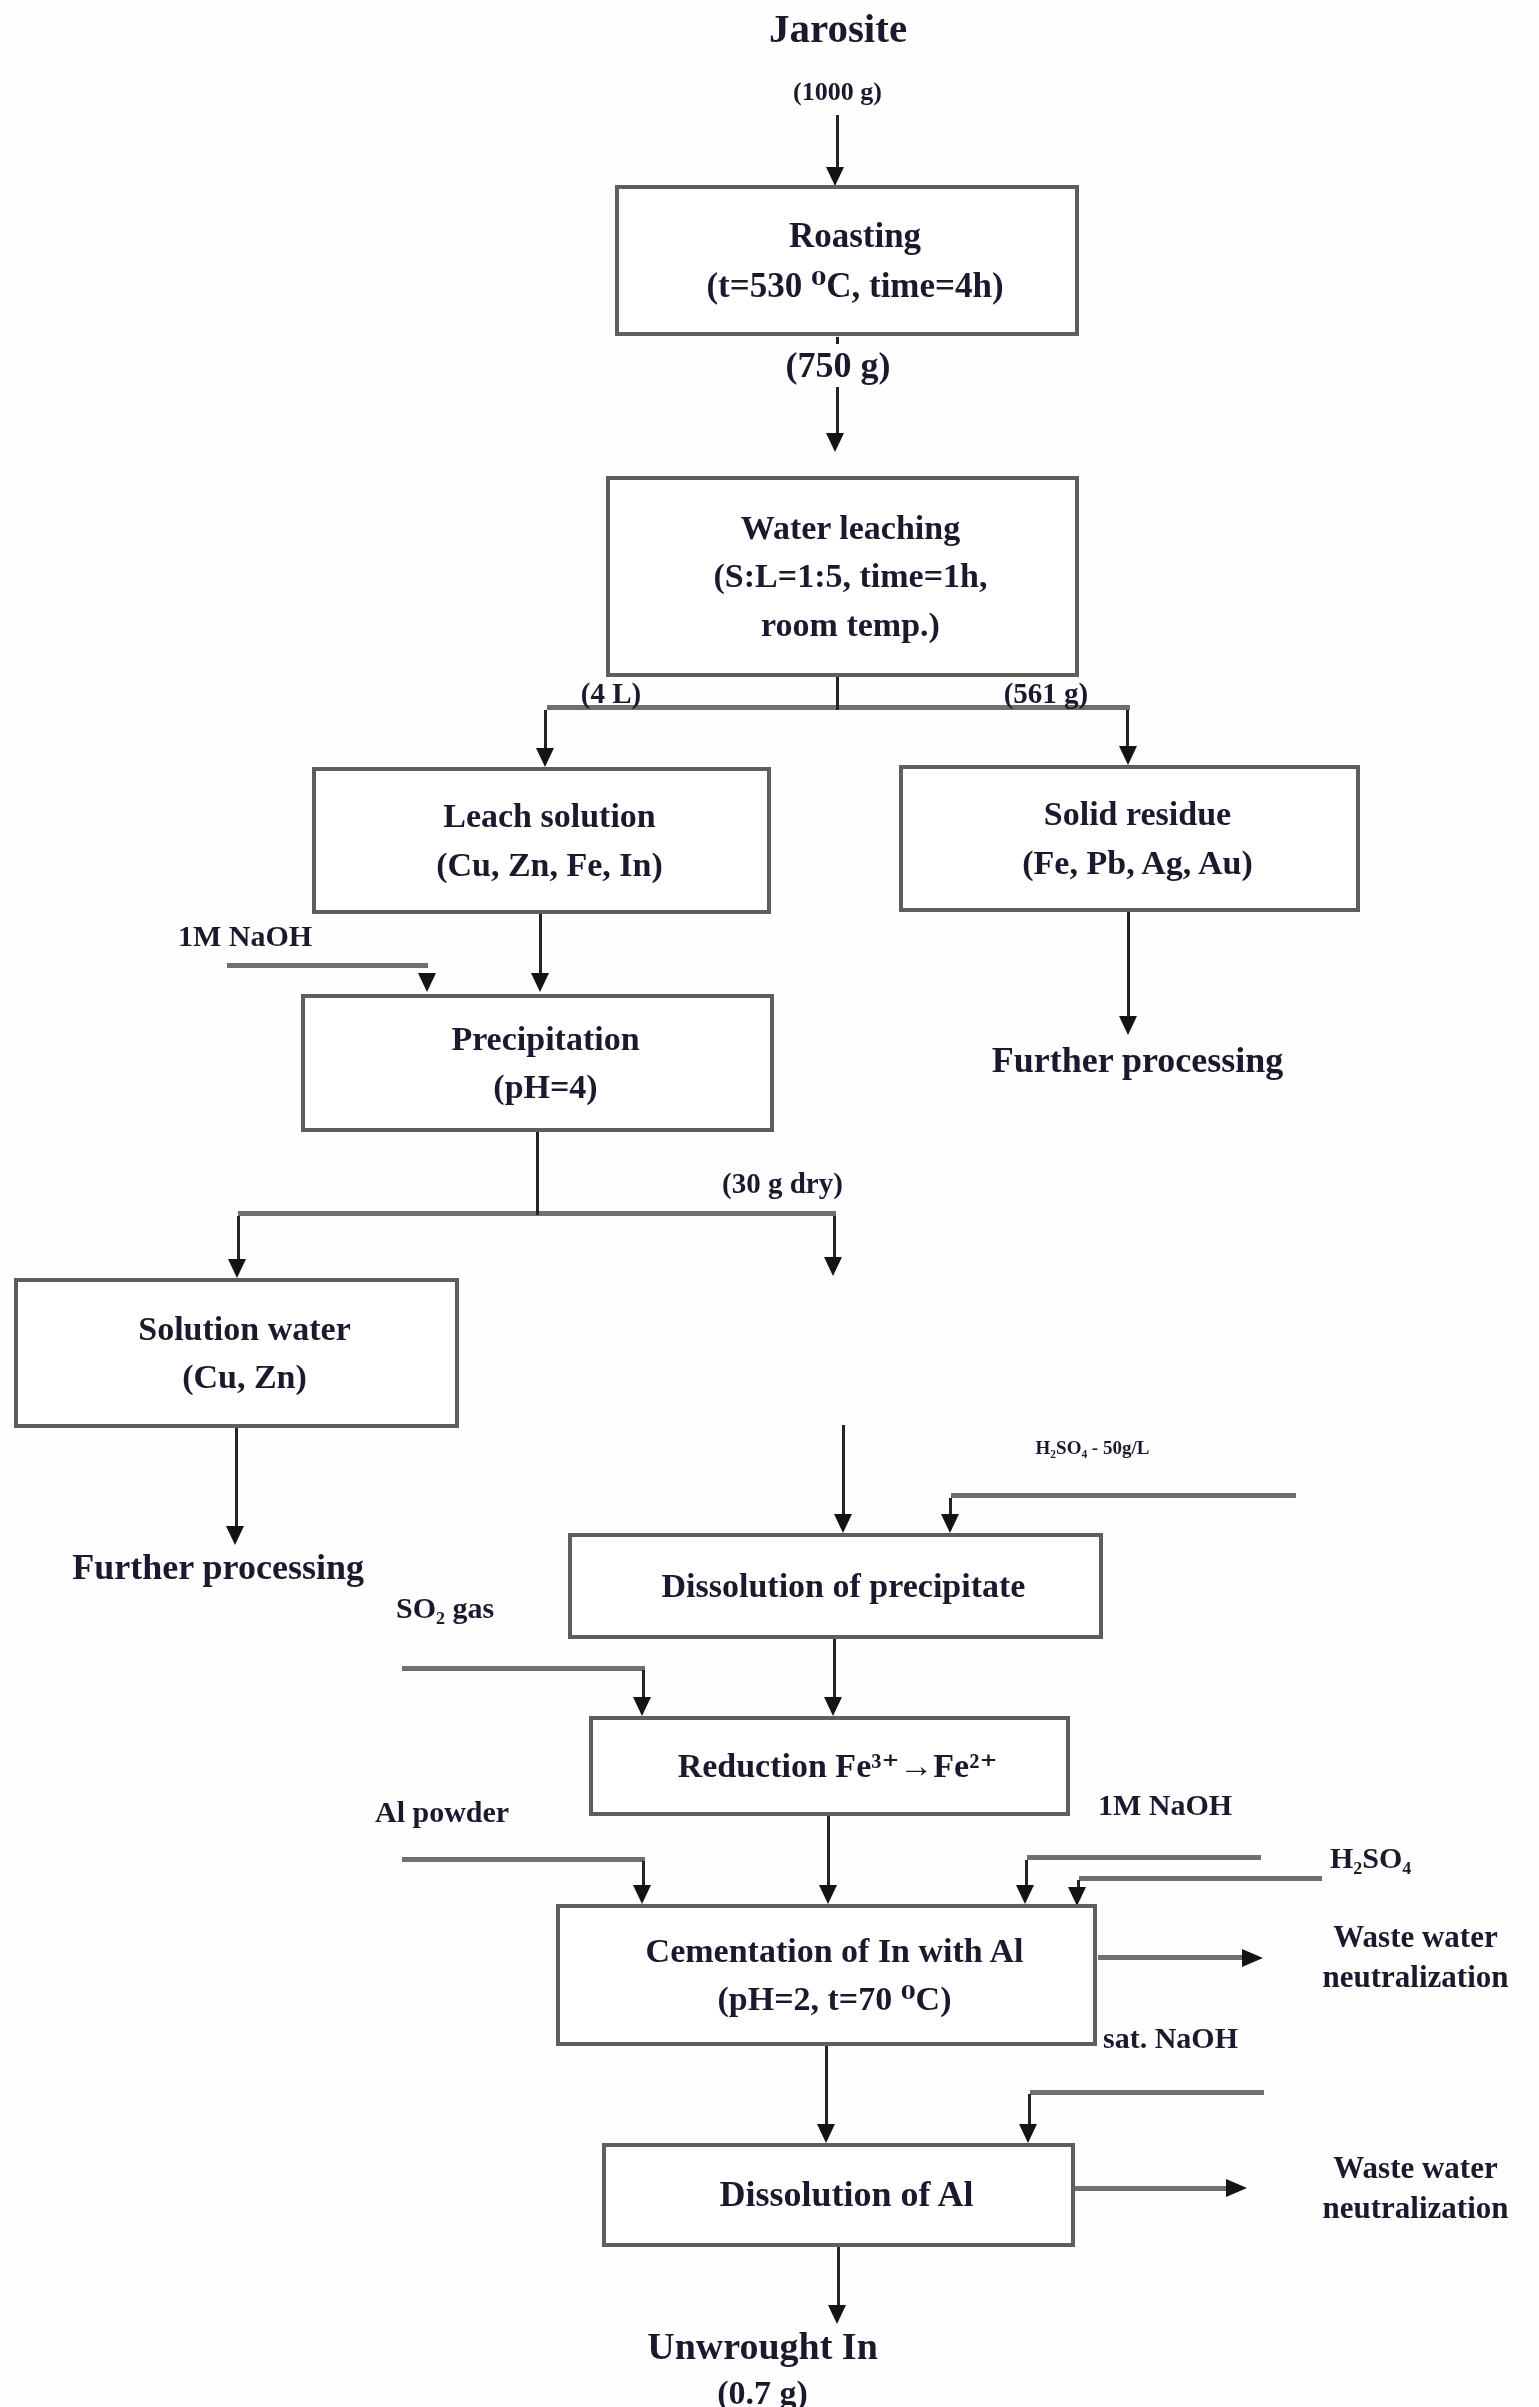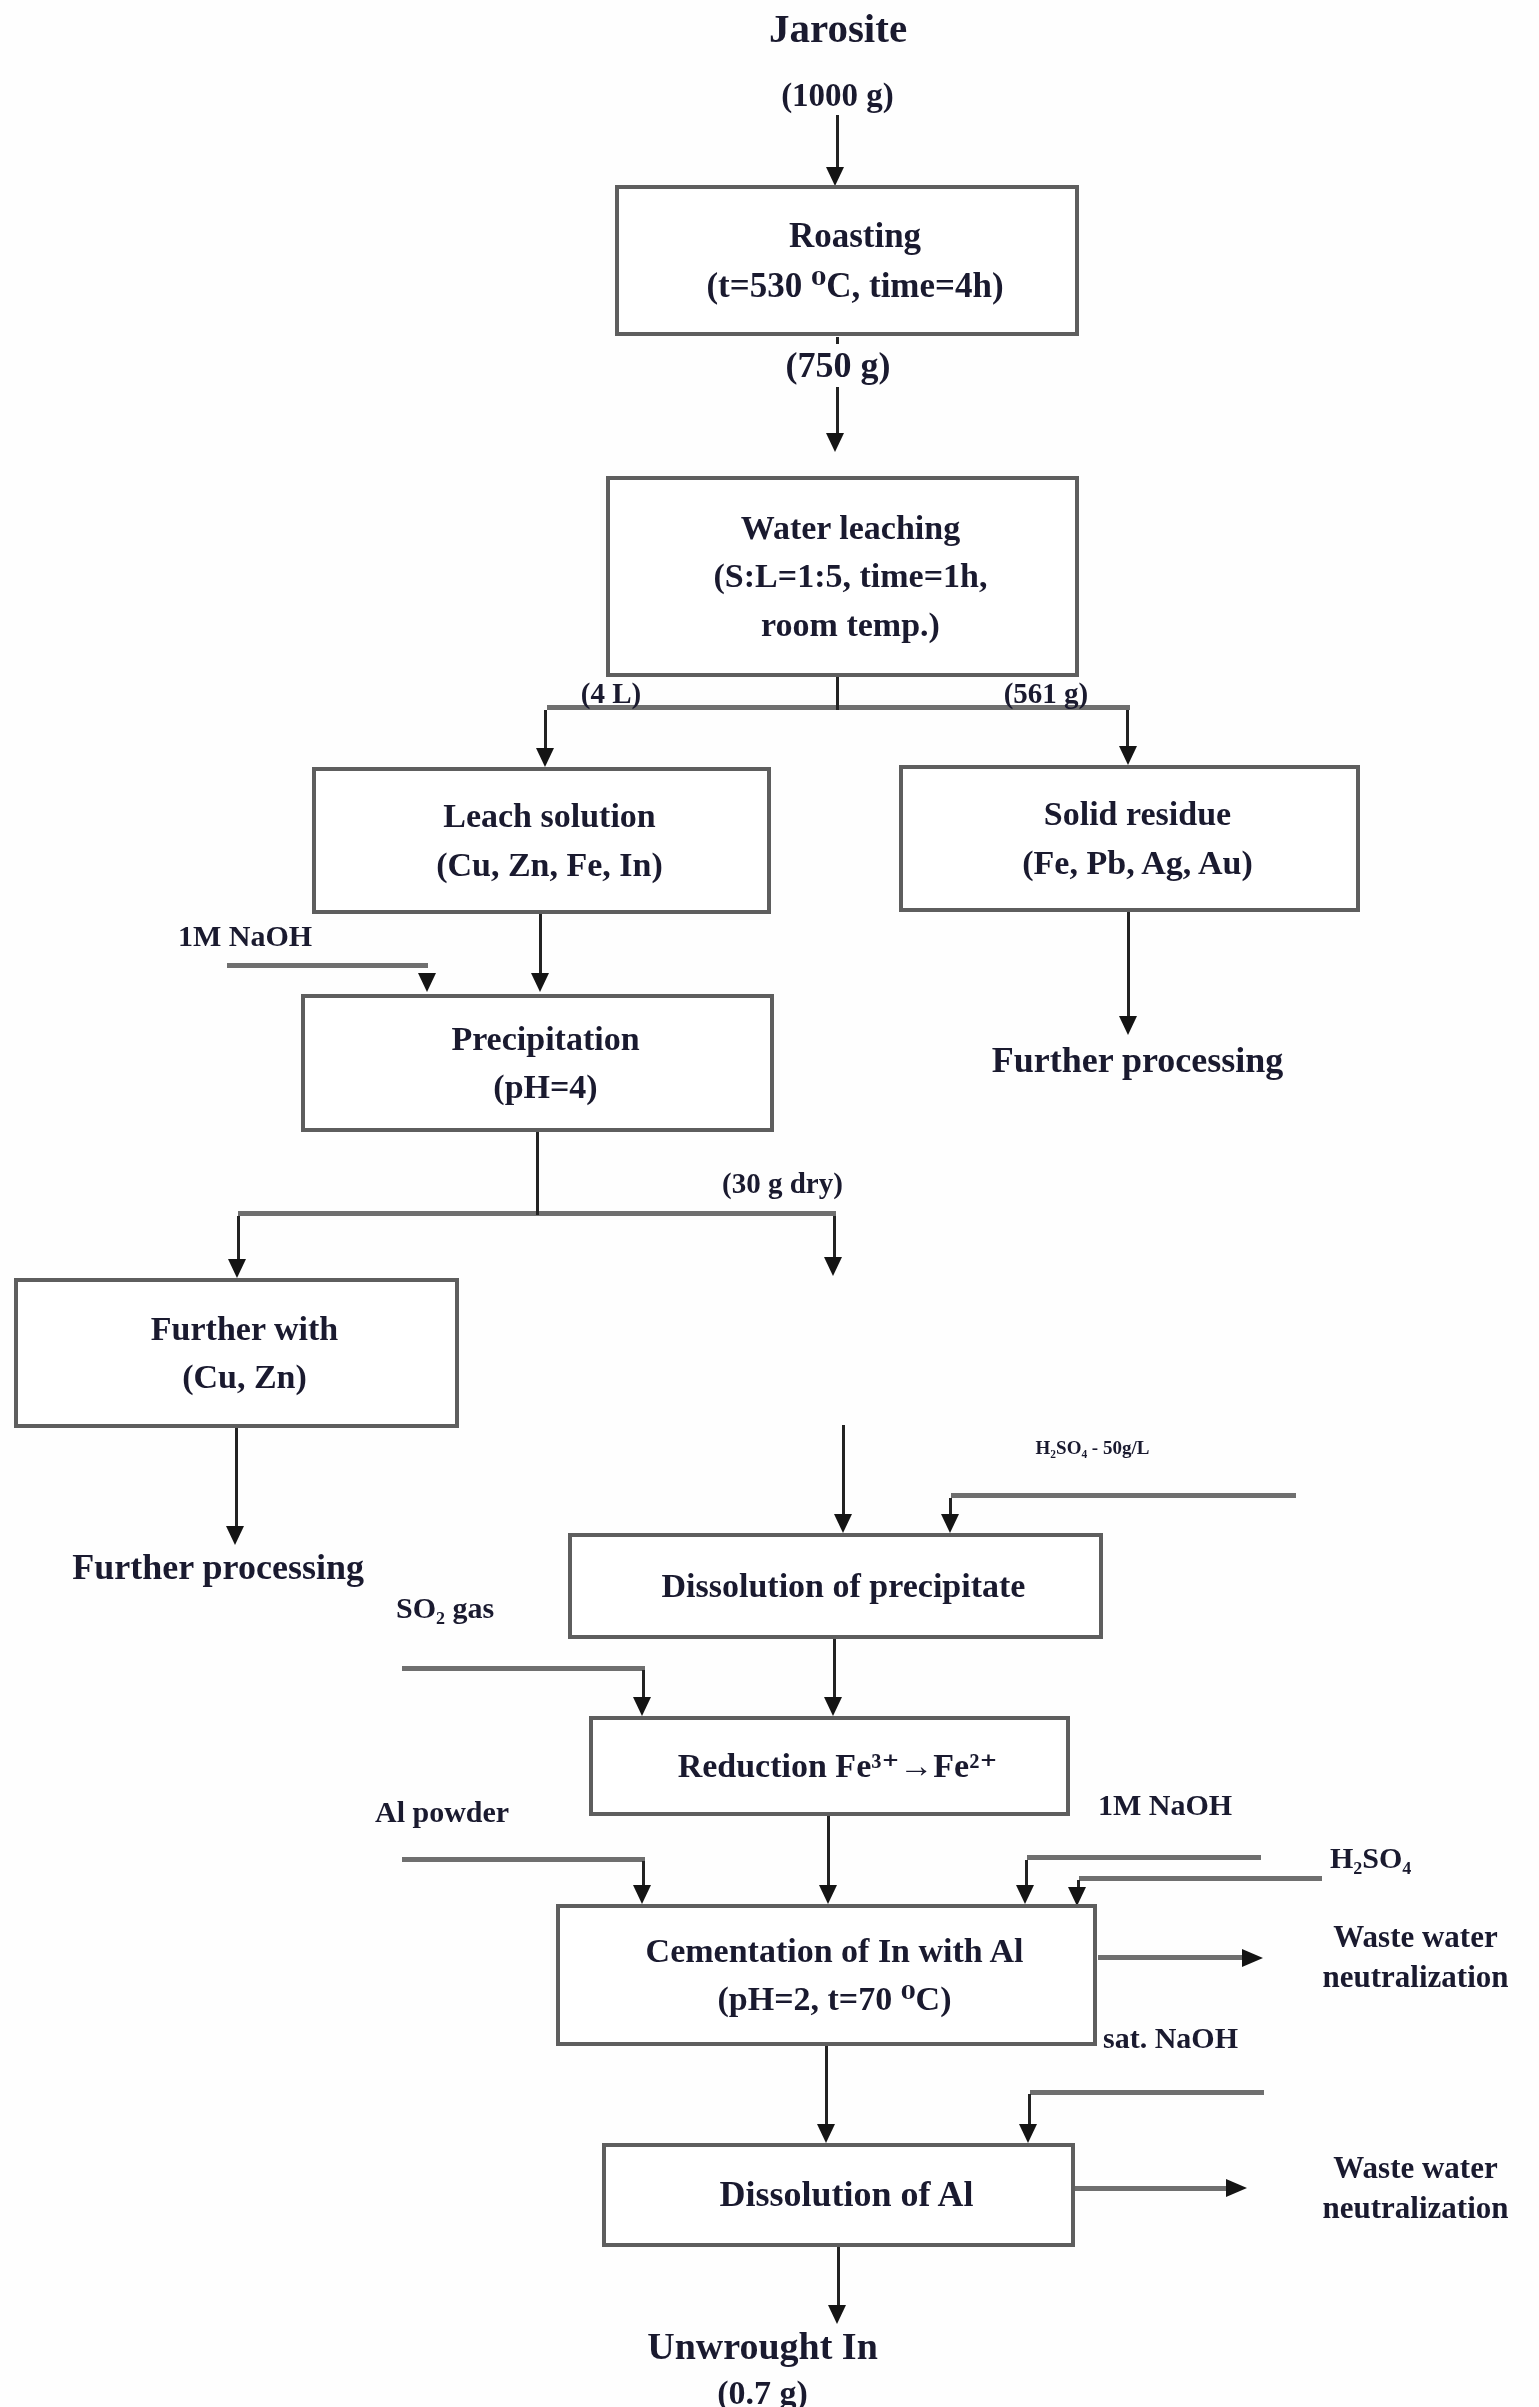--- a/index.html
+++ b/index.html
@@ -45,21 +45,21 @@
         border-top:9.5px solid transparent;border-bottom:9.5px solid transparent;
         border-left:21px solid #141414;}
   .twoline{position:absolute;font-weight:bold;text-align:center;line-height:1.28;z-index:4;}
 </style>
 </head>
 <body>
 
 <div id="canvas">
 
   <div class="lbl" style="left:696px;top:3.8px;width:284px;font-size:41px;">Jarosite</div>
-  <div class="lbl" style="left:719px;top:76px;width:237px;font-size:33px;">(1000 g)</div>
+  <div class="lbl" style="left:719px;top:76px;width:237px;font-size:26px;">(1000 g)</div>
   <div class="stem" style="left:836px;top:115px;height:53px;"></div>
   <div class="ah-d" style="left:826px;top:167px;"></div>
 
   <div class="node" style="left:615px;top:185px;width:464px;height:151px;font-size:35px;">
     <div>Roasting</div>
     <div>(t=530 ⁰C, time=4h)</div>
   </div>
 
   <div class="stem" style="left:836px;top:337px;height:98px;"></div>
   <div class="lbl onstem" style="left:729px;top:344px;width:218px;font-size:36px;">(750 g)</div>
@@ -108,21 +108,21 @@
 
   <div class="stem" style="left:536px;top:1132px;height:83px;"></div>
   <div class="hline" style="left:238px;top:1211px;width:598px;"></div>
   <div class="lbl" style="left:681px;top:1166px;width:203px;font-size:29px;">(30 g dry)</div>
   <div class="stem" style="left:237px;top:1216px;height:44px;"></div>
   <div class="ah-d" style="left:228px;top:1259px;"></div>
   <div class="stem" style="left:833px;top:1216px;height:43px;"></div>
   <div class="ah-d" style="left:824px;top:1257px;"></div>
 
   <div class="node" style="left:14px;top:1278px;width:445px;height:150px;font-size:34px;">
-    <div>Further with</div>
+    <div>Solution water</div>
     <div>(Cu, Zn)</div>
   </div>
 
 
   <div class="stem" style="left:235px;top:1427px;height:100px;"></div>
   <div class="ah-d" style="left:226px;top:1526px;"></div>
   <div class="lbl" style="left:7.6px;top:1546px;width:421px;font-size:36px;">Further processing</div>
 
   <div class="lbl" style="left:946px;top:1437px;width:293px;font-size:19px;">H₂SO₄ - 50g/L</div>
   <div class="hline" style="left:951px;top:1493px;width:345px;"></div>

